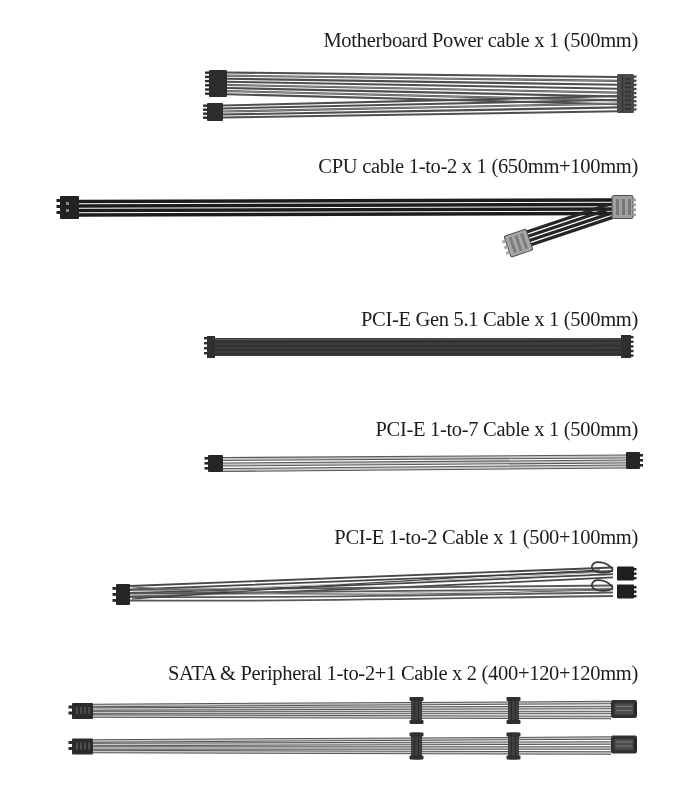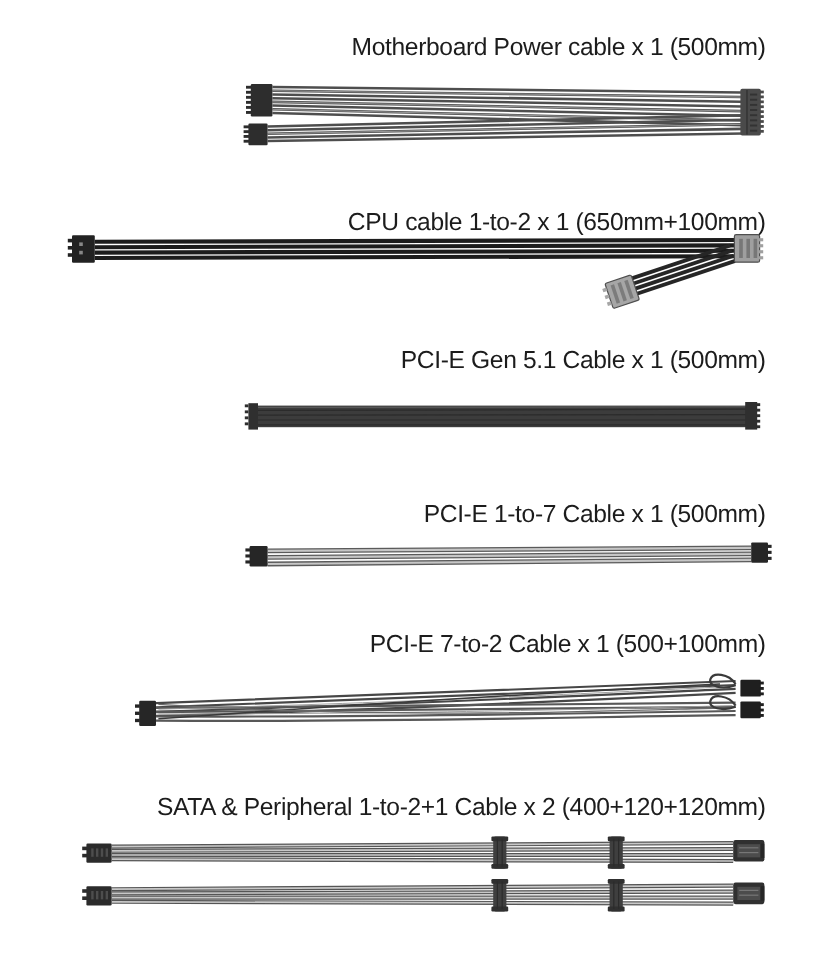--- a/index.html
+++ b/index.html
@@ -1,35 +1,35 @@
 <!DOCTYPE html>
 <html><head>
 <meta charset="utf-8">
 <style>
   html,body{margin:0;padding:0;background:#ffffff;}
   .canvas{
     position:relative;width:700px;height:800px;background:#ffffff;overflow:hidden;
-    font-family:Liberation Sans, sans-serif;
+    font-family:Liberation Serif, serif;
   }
   .label{
     position:absolute;right:62px;white-space:nowrap;
     font-size:20.5px;line-height:1.1;color:#1c1c1c;letter-spacing:-0.3px;
   }
   .diagram{position:absolute;left:0;top:0;}
 </style>
 </head>
 <body>
 
 <div class="canvas">
 
   <div class="label" style="top:29px">Motherboard Power cable x 1 (500mm)</div>
-  <div class="label" style="top:175px">CPU cable 1-to-2 x 1 (650mm+100mm)</div>
-  <div class="label" style="top:290px">PCI-E Gen 5.1 Cable x 1 (500mm)</div>
+  <div class="label" style="top:155px">CPU cable 1-to-2 x 1 (650mm+100mm)</div>
+  <div class="label" style="top:308px">PCI-E Gen 5.1 Cable x 1 (500mm)</div>
   <div class="label" style="top:418px">PCI-E 1-to-7 Cable x 1 (500mm)</div>
-  <div class="label" style="top:526px">PCI-E 7-to-2 Cable x 1 (500+100mm)</div>
+  <div class="label" style="top:526px">PCI-E 1-to-2 Cable x 1 (500+100mm)</div>
   <div class="label" style="top:662px">SATA &amp; Peripheral 1-to-2+1 Cable x 2 (400+120+120mm)</div>
 
   <svg class="diagram" width="700" height="800" viewBox="0 0 700 800">
 
     <g>
       <g stroke="#4e4e4e" stroke-width="2.1">
         <line x1="227" y1="72.5" x2="618" y2="77"></line>
         <line x1="227" y1="75.6" x2="618" y2="80.9"></line>
         <line x1="227" y1="78.7" x2="618" y2="84.8"></line>
         <line x1="227" y1="81.8" x2="618" y2="88.7"></line>

